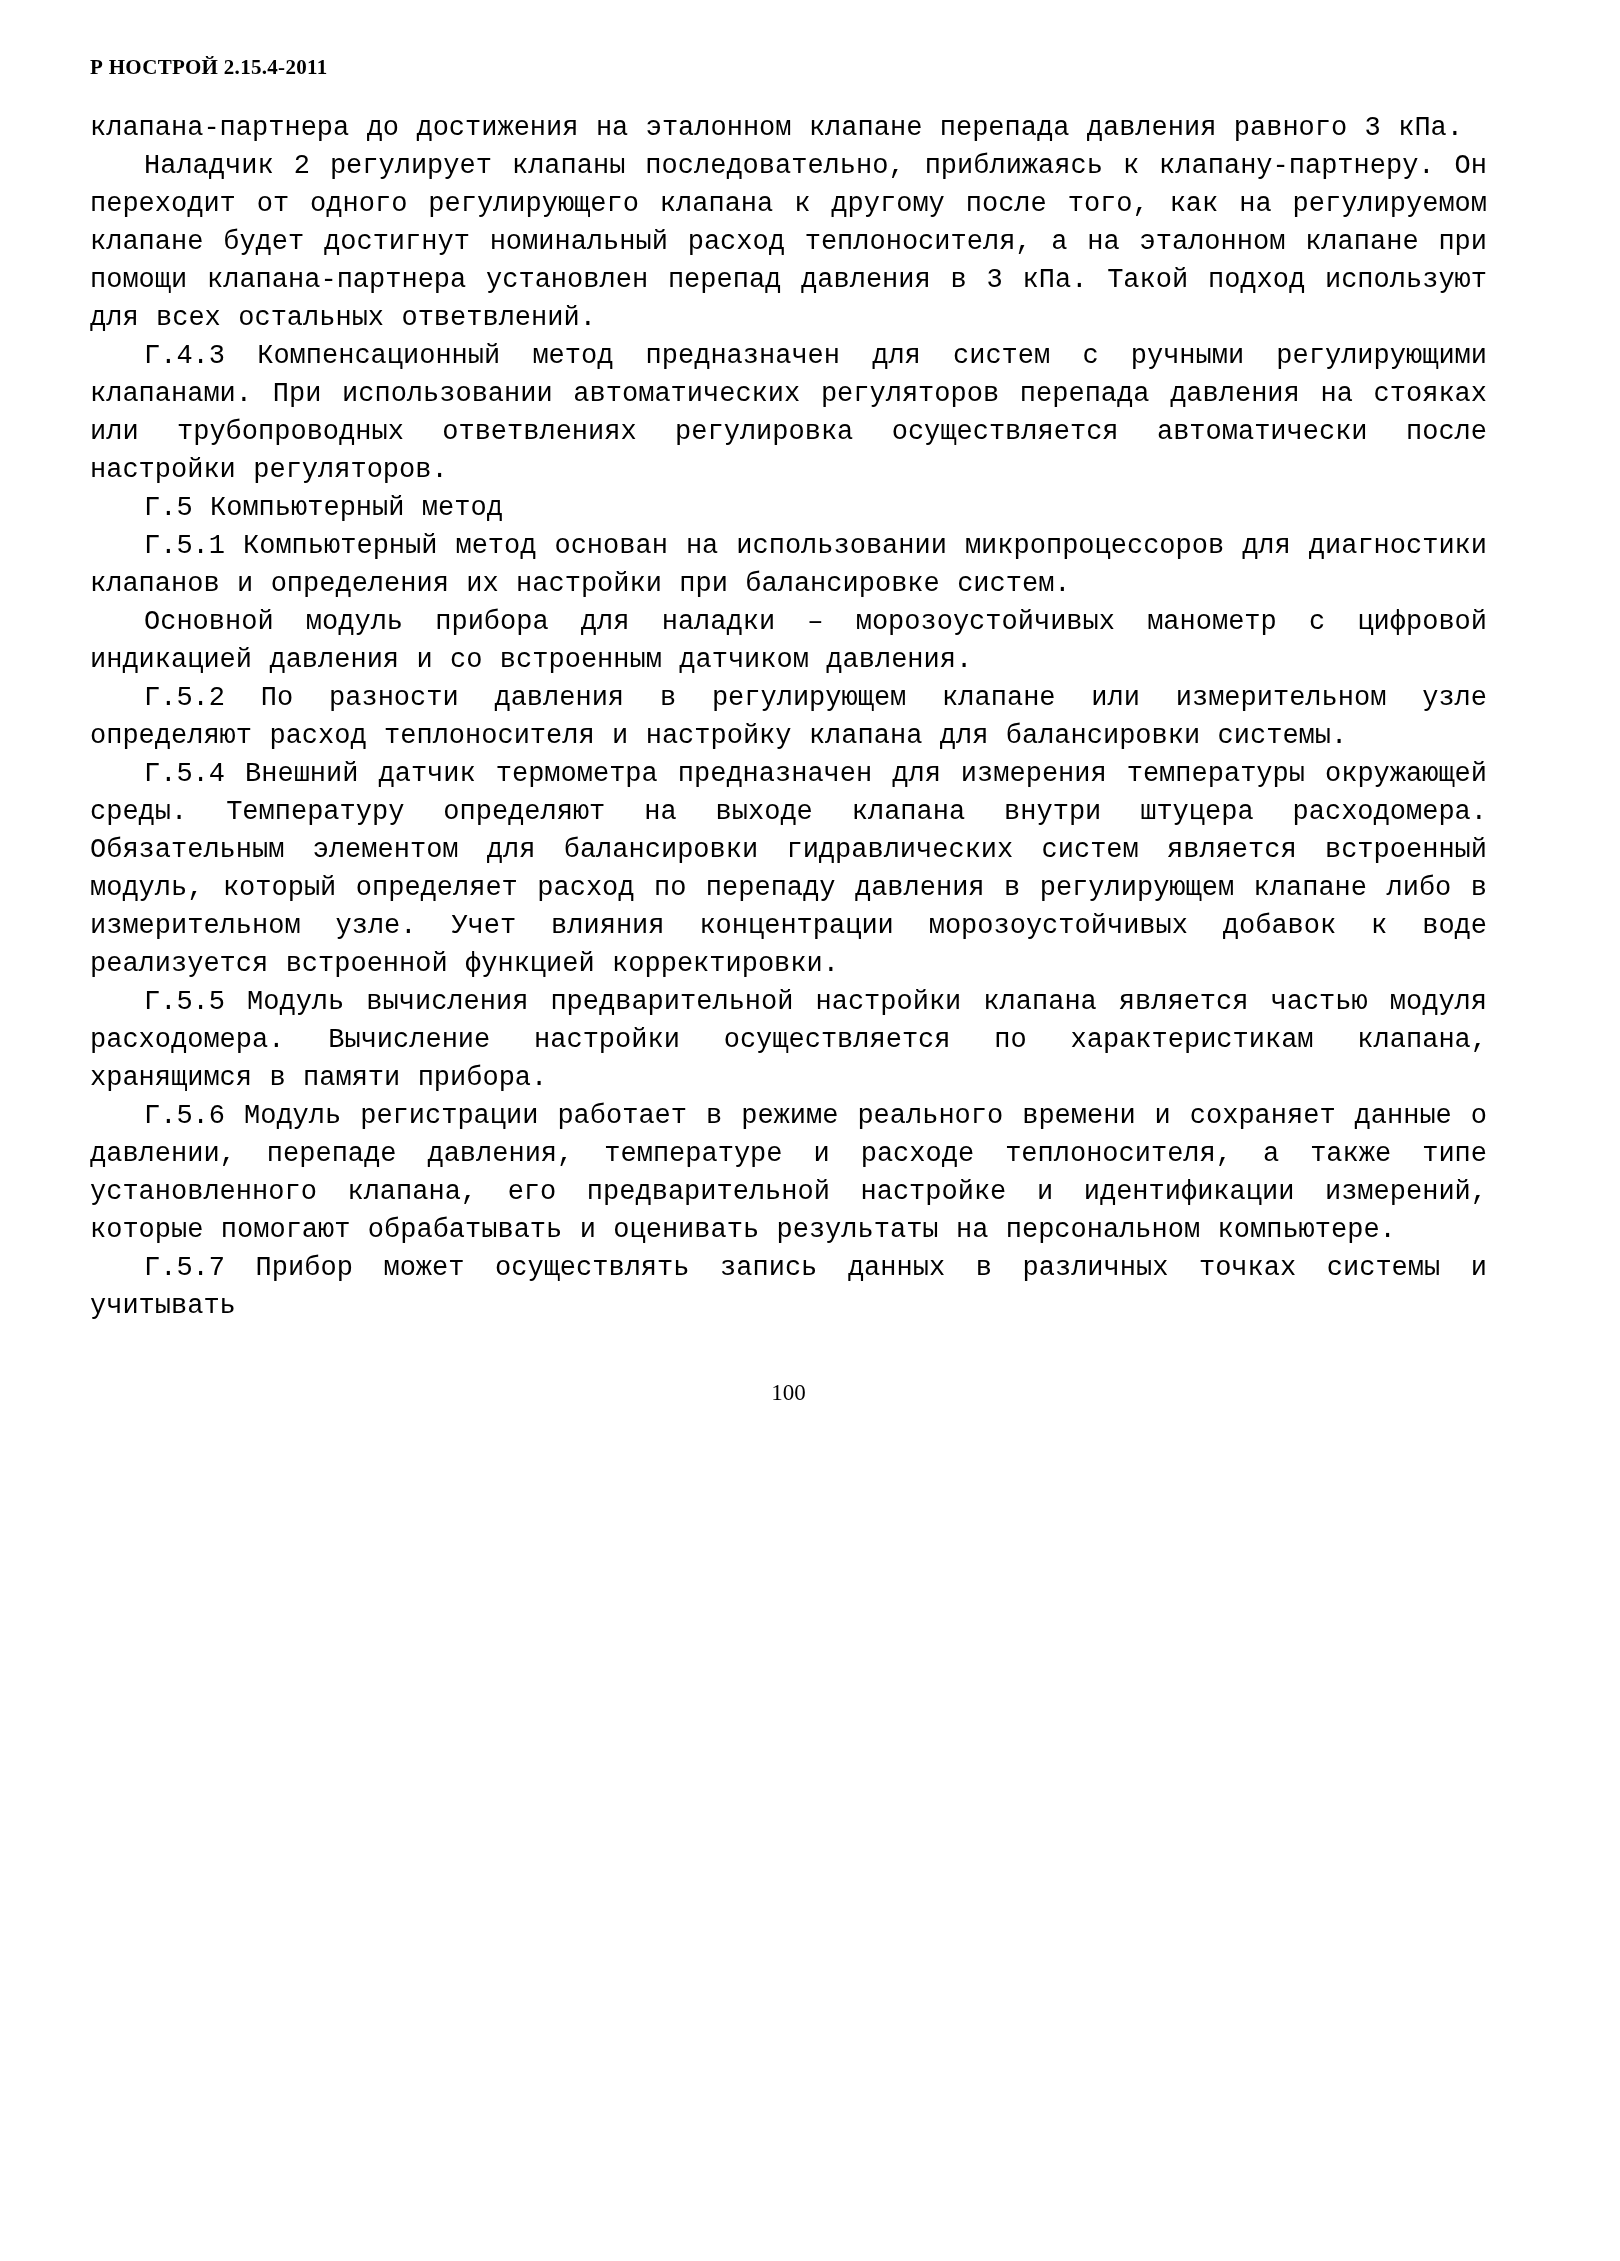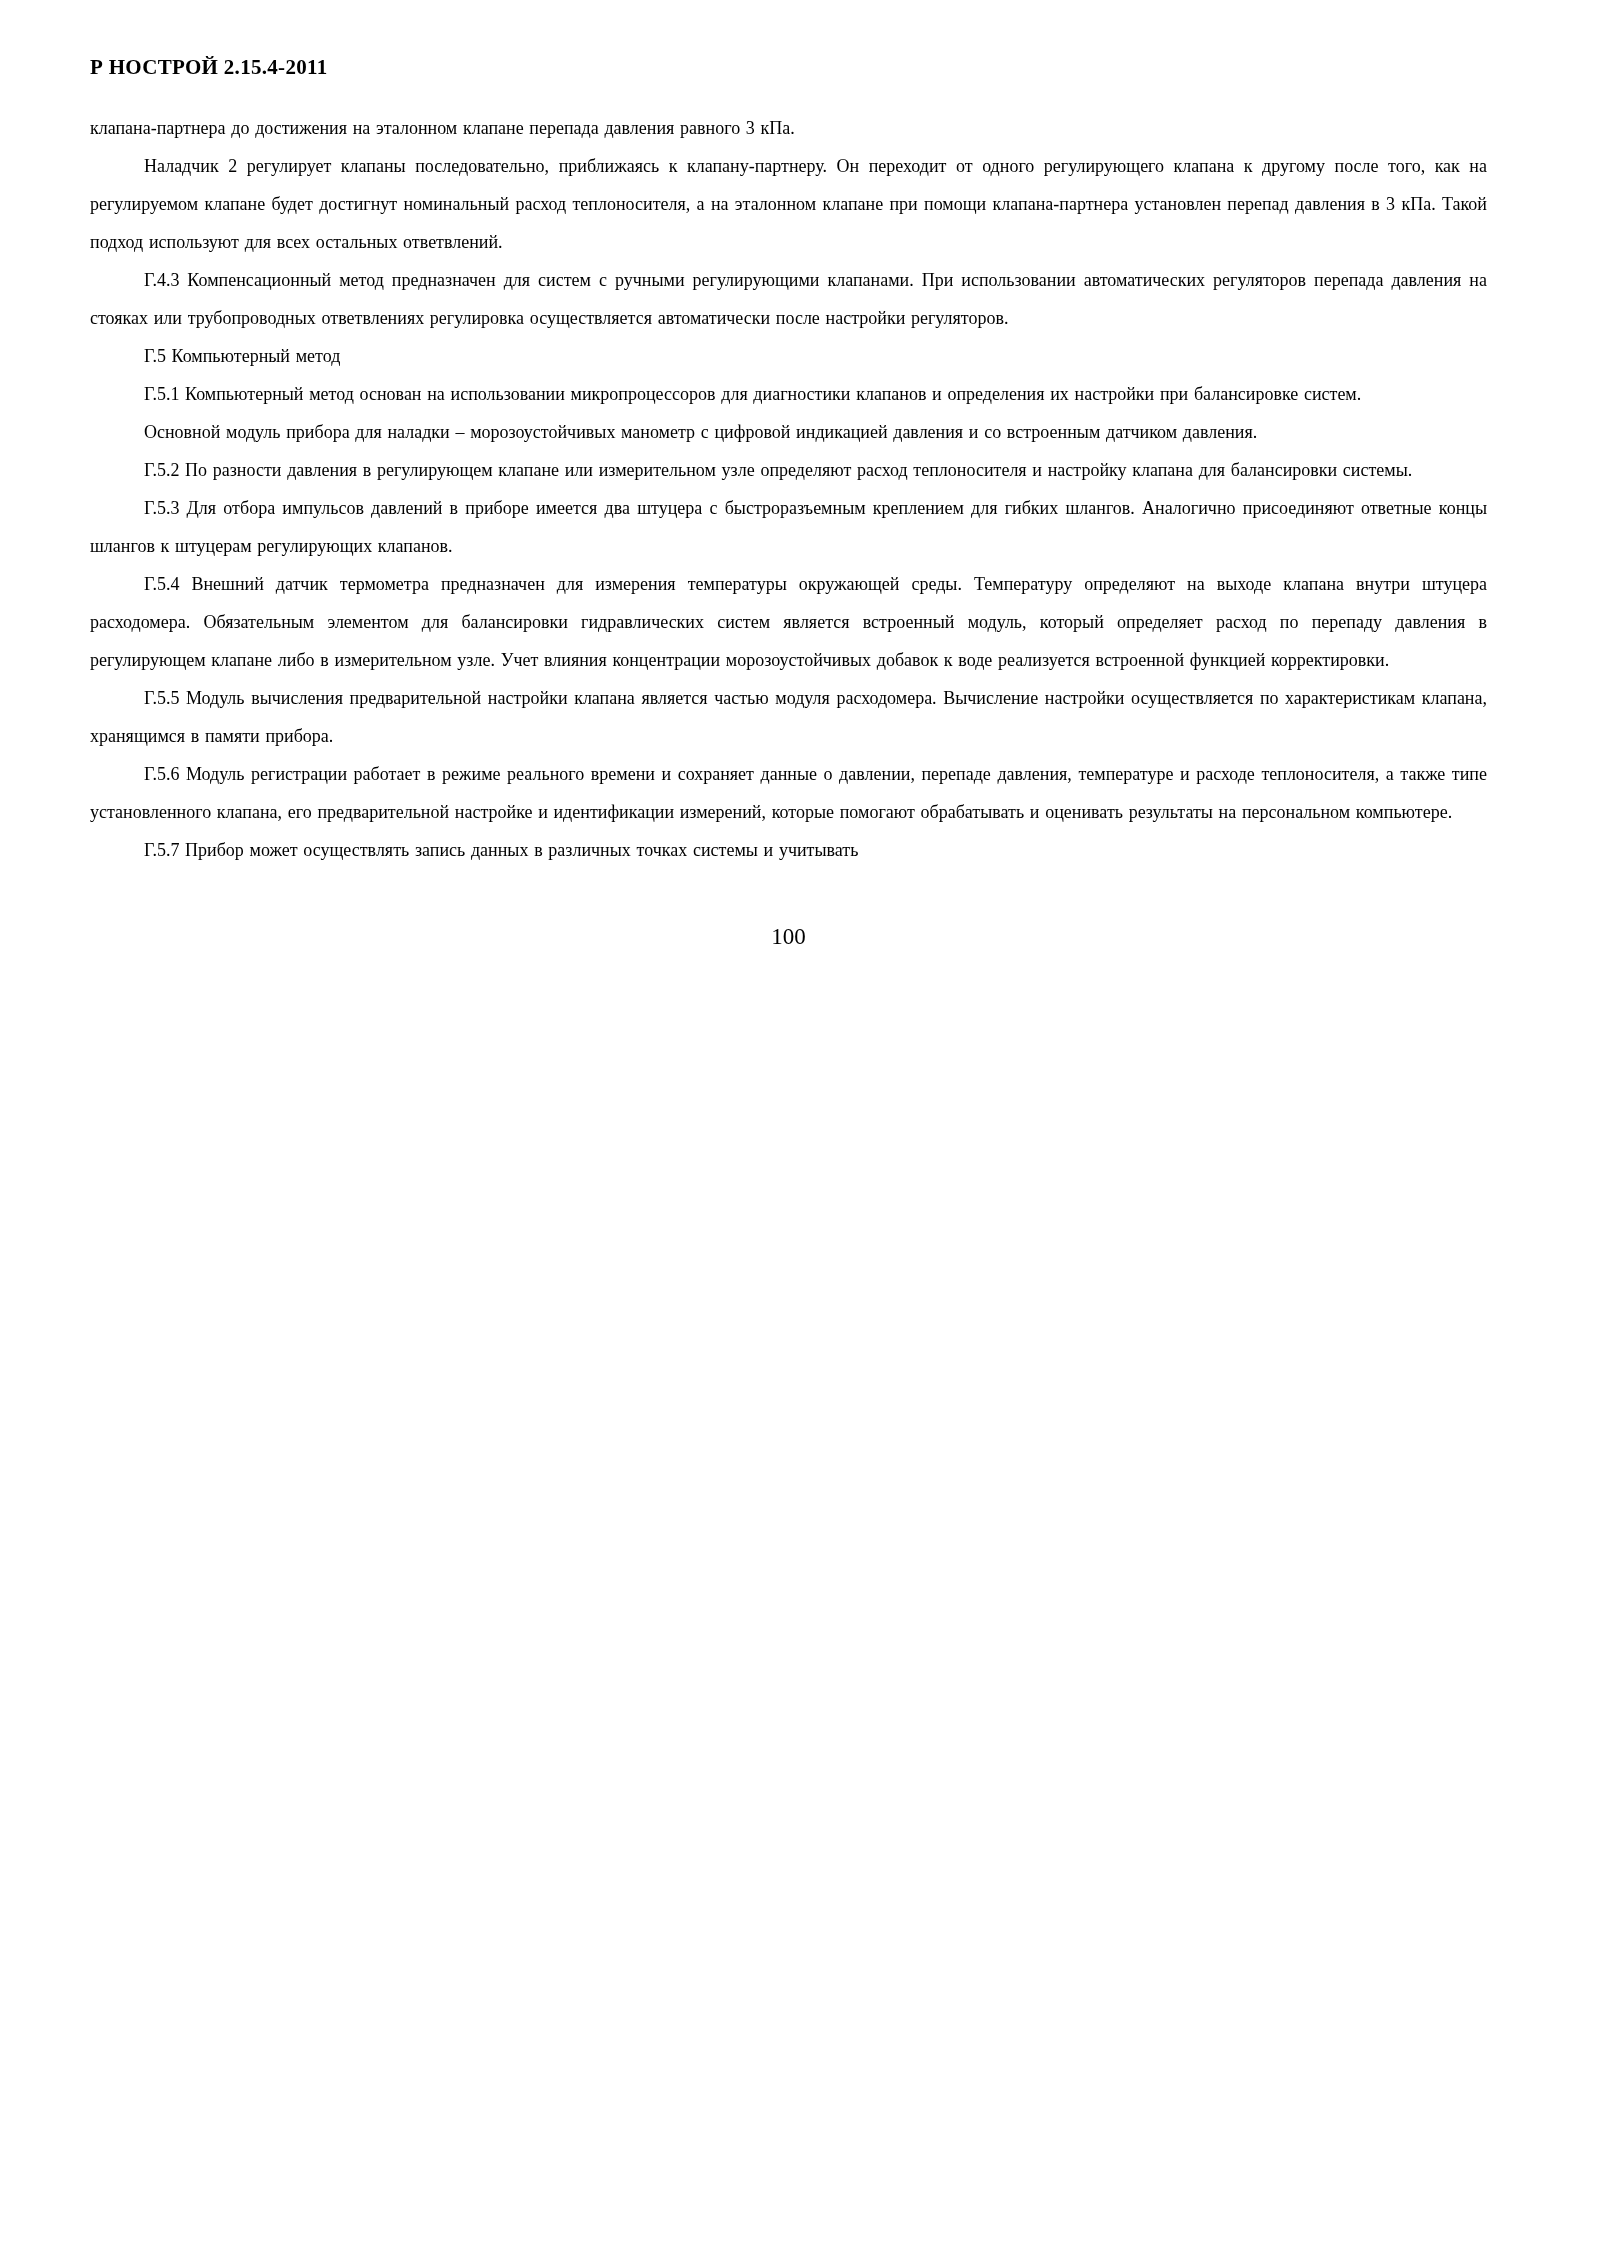--- a/index.html
+++ b/index.html
@@ -21,23 +21,24 @@
     padding: 55px 87px 28px 90px;
     position: relative;
   }
   .doc-header {
     font-size: 21px;
     font-weight: bold;
     letter-spacing: 0.3px;
     margin-bottom: 29px;
   }
   .doc-body {
-    font-size: 18px;
+    font-size: 27px;
     line-height: 38px;
     text-align: justify;
+    font-family: Liberation Mono, monospace;
   }
   .doc-body p {
     margin: 0;
     word-spacing: 1.2px;
   }
   .doc-body p.indent {
     text-indent: 54px;
   }
   .page-number {
     font-size: 23px;
@@ -52,21 +53,20 @@
   <div class="doc-header">Р НОСТРОЙ 2.15.4-2011</div>
 
   <div class="doc-body">
       <p class="">клапана-партнера до достижения на эталонном клапане перепада давления равного 3 кПа.</p>
       <p class="indent">Наладчик 2 регулирует клапаны последовательно, приближаясь к клапану-партнеру. Он переходит от одного регулирующего клапана к другому после того, как на регулируемом клапане будет достигнут номинальный расход теплоносителя, а на эталонном клапане при помощи клапана-партнера установлен перепад давления в 3 кПа. Такой подход используют для всех остальных ответвлений.</p>
       <p class="indent">Г.4.3 Компенсационный метод предназначен для систем с ручными регулирующими клапанами. При использовании автоматических регуляторов перепада давления на стояках или трубопроводных ответвлениях регулировка осуществляется автоматически после настройки регуляторов.</p>
       <p class="indent">Г.5 Компьютерный метод</p>
       <p class="indent">Г.5.1 Компьютерный метод основан на использовании микропроцессоров для диагностики клапанов и определения их настройки при балансировке систем.</p>
       <p class="indent">Основной модуль прибора для наладки – морозоустойчивых манометр с цифровой индикацией давления и со встроенным датчиком давления.</p>
       <p class="indent">Г.5.2 По разности давления в регулирующем клапане или измерительном узле определяют расход теплоносителя и настройку клапана для балансировки системы.</p>
-      <p class="indent">Г.5.3 Для отбора импульсов давлений в приборе имеется два штуцера с быстроразъемным креплением для гибких шлангов. Аналогично присоединяют ответные концы шлангов к штуцерам регулирующих клапанов.</p>
       <p class="indent">Г.5.4 Внешний датчик термометра предназначен для измерения температуры окружающей среды. Температуру определяют на выходе клапана внутри штуцера расходомера. Обязательным элементом для балансировки гидравлических систем является встроенный модуль, который определяет расход по перепаду давления в регулирующем клапане либо в измерительном узле. Учет влияния концентрации морозоустойчивых добавок к воде реализуется встроенной функцией корректировки.</p>
       <p class="indent">Г.5.5 Модуль вычисления предварительной настройки клапана является частью модуля расходомера. Вычисление настройки осуществляется по характеристикам клапана, хранящимся в памяти прибора.</p>
       <p class="indent">Г.5.6 Модуль регистрации работает в режиме реального времени и сохраняет данные о давлении, перепаде давления, температуре и расходе теплоносителя, а также типе установленного клапана, его предварительной настройке и идентификации измерений, которые помогают обрабатывать и оценивать результаты на персональном компьютере.</p>
       <p class="indent">Г.5.7 Прибор может осуществлять запись данных в различных точках системы и учитывать</p>
     </div>
 
   <div class="page-number">100</div>
 </div>
 
 

